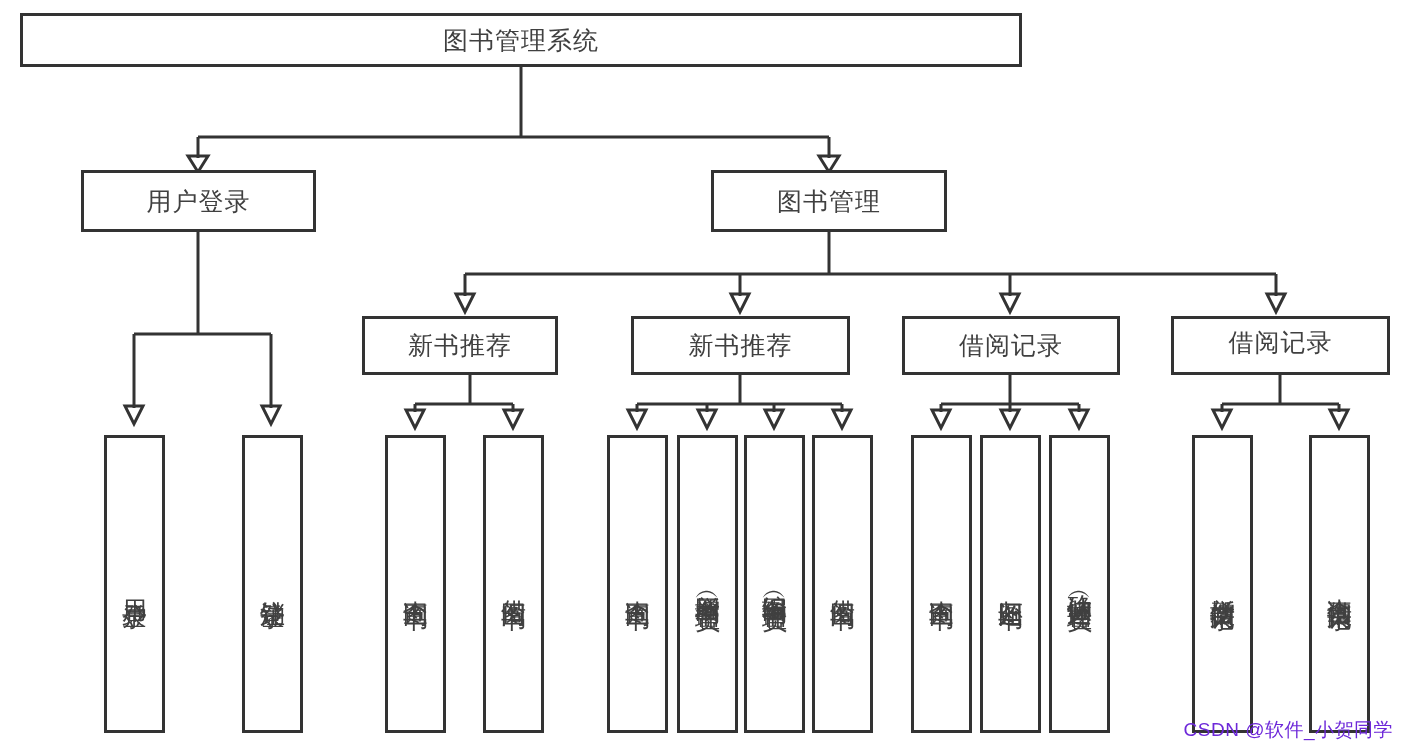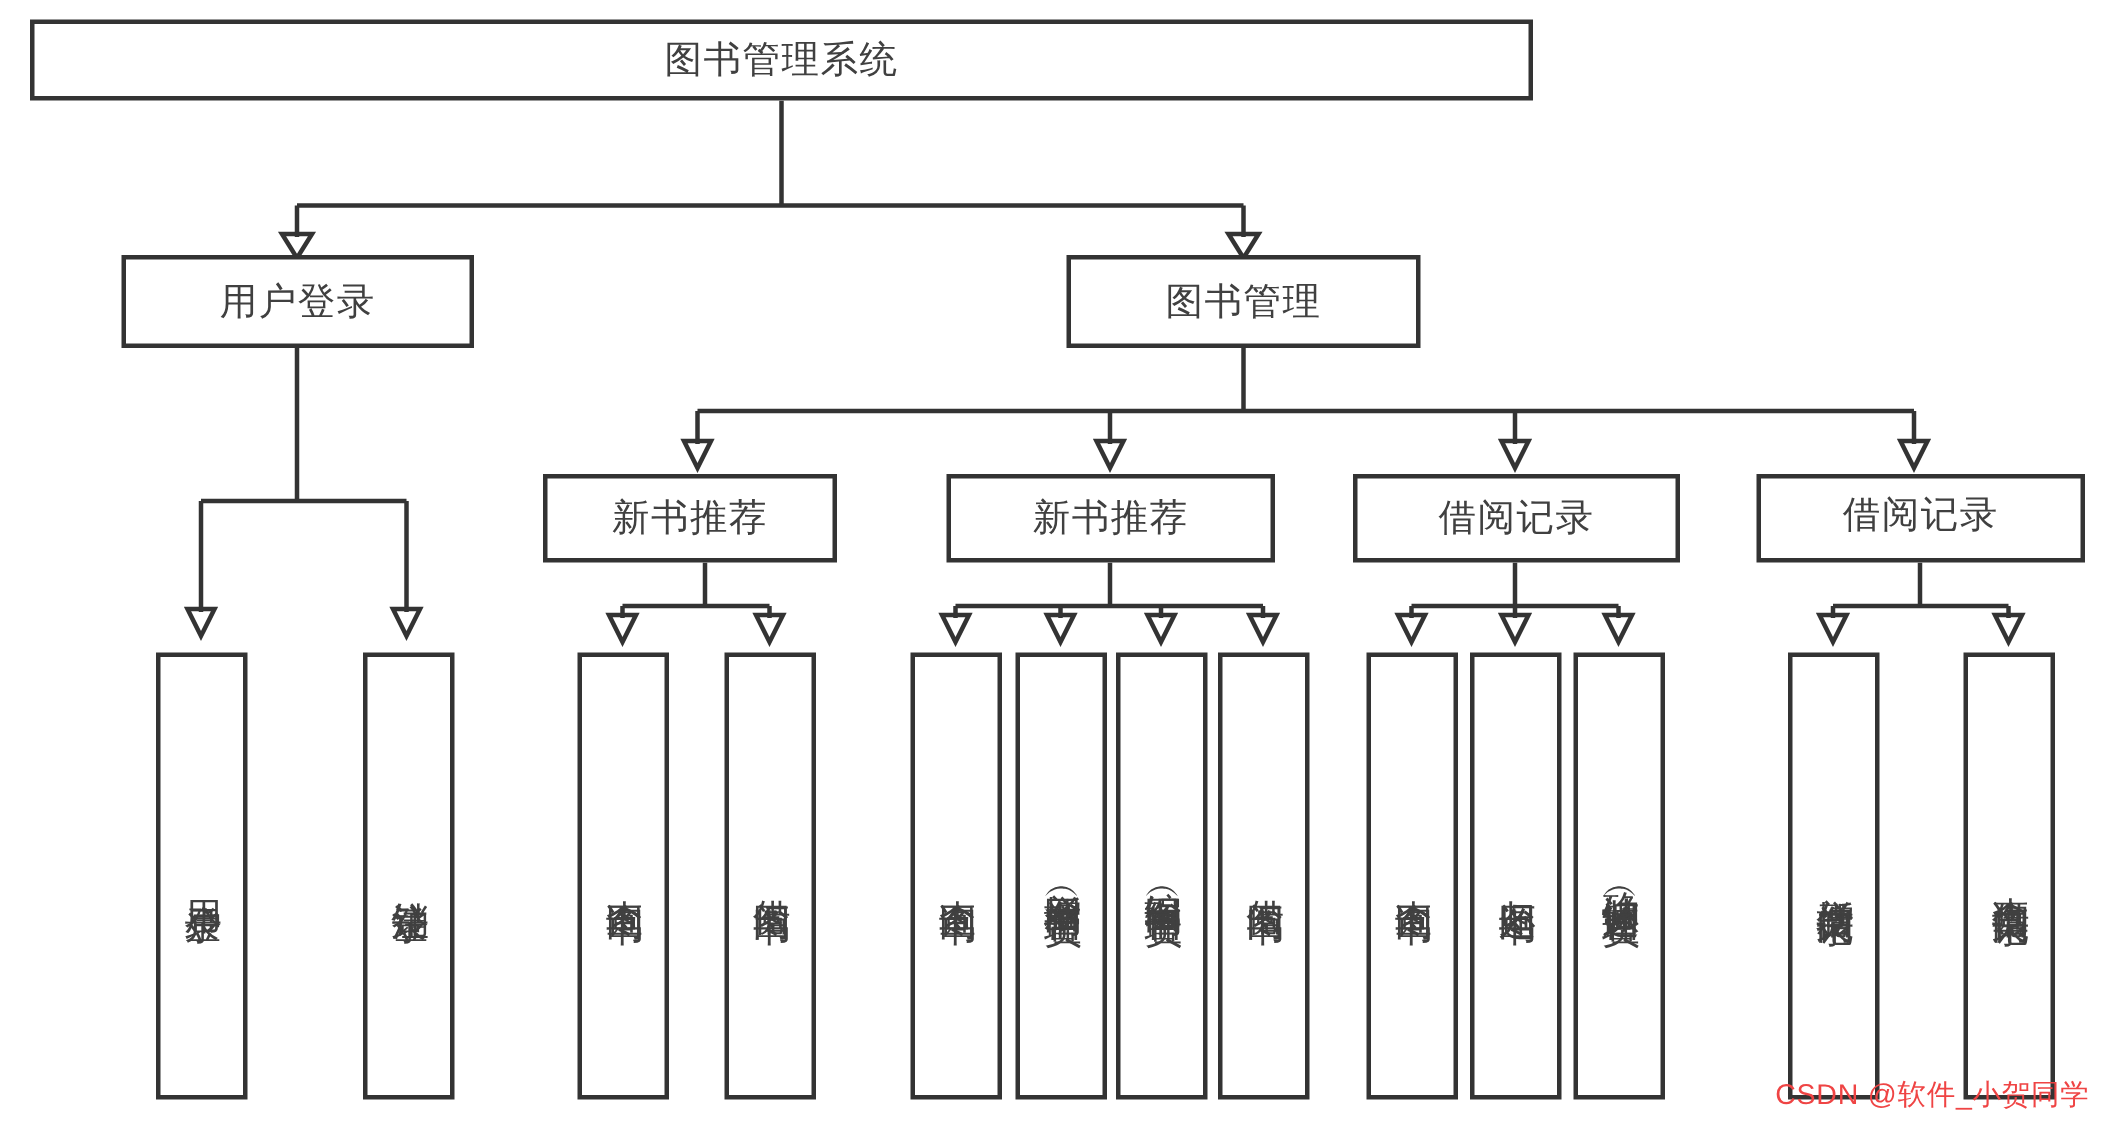--- a/index.html
+++ b/index.html
@@ -67,21 +67,21 @@
   }
   .arrowhead {
     fill: #333333;
   }
   
   #watermark {
     position: absolute;
     right: 12px;
     bottom: 4px;
     font-size: 19px;
-    color: #ef4444;
+    color: #6d28d9;
     white-space: nowrap;
     letter-spacing: 0.5px;
   }
 </style>
 </head>
 <body>
 
 <div id="canvas">
 
   <svg class="svg-layer" viewBox="0 0 1405 747" width="1405" height="747">

